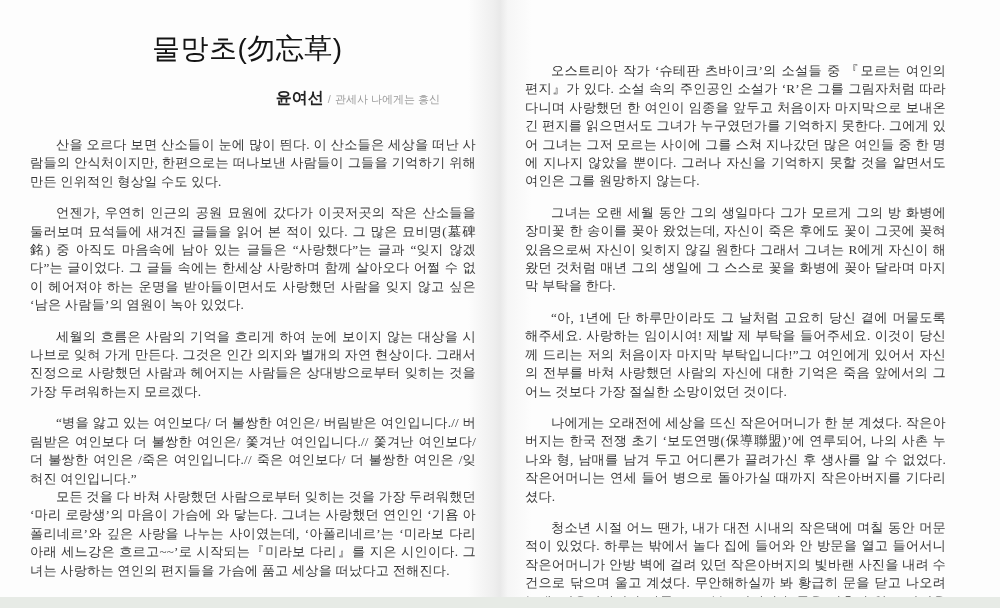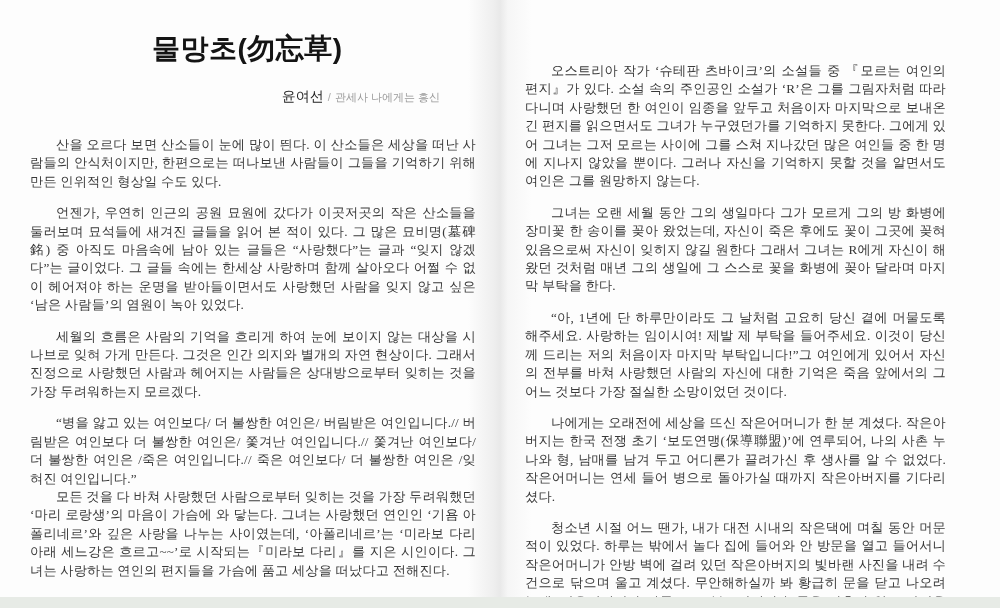--- a/index.html
+++ b/index.html
@@ -16,27 +16,27 @@
   .page-left{left:0;}
   .page-right{left:500px;}
   .gutter{
     position:absolute;left:468px;top:0;width:64px;height:597px;pointer-events:none;
     background:linear-gradient(90deg,rgba(110,110,110,0) 0%,rgba(110,110,110,0.10) 40%,rgba(110,110,110,0.14) 50%,rgba(110,110,110,0.05) 62%,rgba(110,110,110,0) 100%);
   }
   .desk{position:absolute;left:0;top:597px;width:1000px;height:11px;background:#e7ebe6;}
   .title{
     position:absolute;left:152px;top:30px;margin:0;
     font-family:"Liberation Sans","DejaVu Sans",sans-serif;
-    font-weight:700;font-size:28px;letter-spacing:0.5px;color:#141414;white-space:nowrap;
+    font-weight:400;font-size:28px;letter-spacing:0.5px;color:#141414;white-space:nowrap;
   }
   .byline{
     position:absolute;right:60px;top:88px;white-space:nowrap;
     font-family:"Liberation Sans","DejaVu Sans",sans-serif;font-size:11px;color:#999;
   }
-  .byline .author-name{font-weight:400;color:#222;font-size:14px;margin-left:10px;}
+  .byline .author-name{font-weight:700;color:#222;font-size:16px;margin-left:10px;}
   .byline .sep{margin:0 4px;color:#aaa;}
   .body-text{position:absolute;color:#383838;}
   .page-left .body-text{left:30px;top:136px;width:446px;}
   .page-right .body-text{left:25px;top:62px;width:421px;}
   .para{
     margin:0 0 13px 0;text-indent:26px;text-align:justify;
     font-size:13.2px;line-height:18.4px;letter-spacing:0.2px;color:#383838;
   }
   .para.no-gap{margin-bottom:0;}
 </style>

